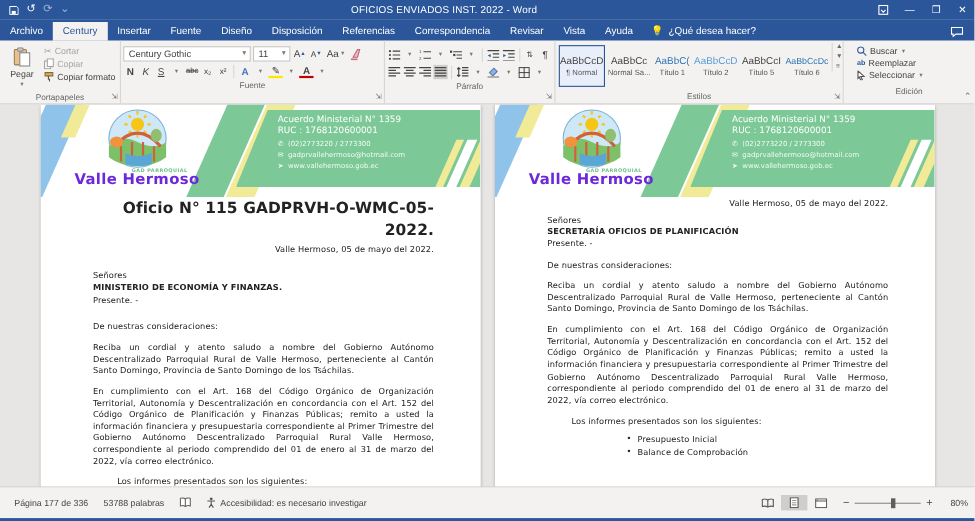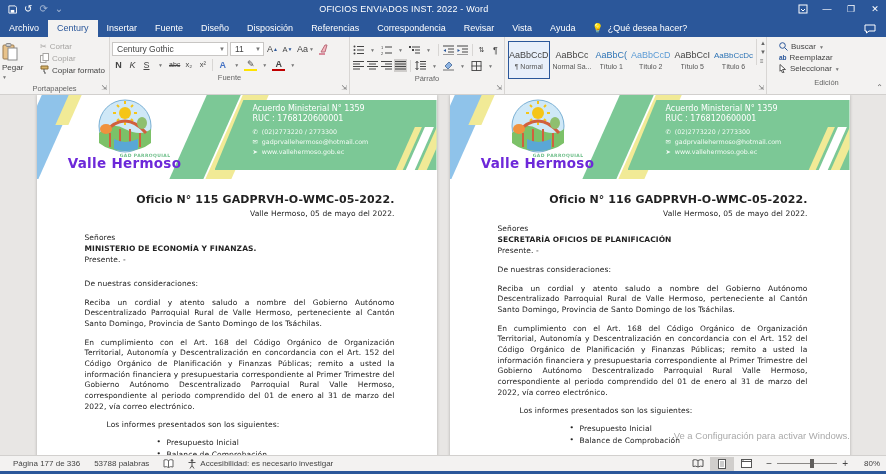--- a/index.html
+++ b/index.html
@@ -23,21 +23,21 @@
   .tellme { display:flex; align-items:center; gap:4px; font-size:9px; padding:3px 8px 4px; cursor:pointer; }
   .bulb { font-size:9px; }
   .feedback { margin-left:auto; padding:0 10px 3px; cursor:pointer; }
 
   
   .ribbon { height:58px; background:#f3f2f1; border-bottom:1px solid #d2d0ce; display:flex; flex:0 0 auto; font-size:8px; color:#444; }
   .rgroup { position:relative; display:flex; flex-direction:column; padding:2px 2px 0; border-right:1px solid #d8d6d4; }
   .rgroup-body { flex:1; display:flex; align-items:flex-start; }
   .rgroup-label { height:13px; text-align:center; font-size:7.5px; color:#666; display:flex; align-items:center; justify-content:center; gap:3px; }
   .launcher { position:absolute; right:2px; bottom:2px; font-size:7px; color:#777; cursor:pointer; }
-  .bigbtn { display:flex; flex-direction:column; align-items:flex-start; justify-content:center; width:36px; height:44px; cursor:pointer; gap:2px; }
+  .bigbtn { display:flex; flex-direction:column; align-items:center; justify-content:center; width:36px; height:44px; cursor:pointer; gap:2px; }
   .smallcmds { display:flex; flex-direction:column; justify-content:center; gap:2px; padding:3px 2px; }
   .scmd { display:flex; align-items:center; gap:3px; font-size:8px; cursor:pointer; white-space:nowrap; }
   .scmd.disabled { color:#a6a4a2; }
   .combo { background:#fff; border:1px solid #c8c6c4; display:flex; align-items:center; font-size:8.5px; height:14px; padding:0 2px 0 4px; cursor:pointer; }
   .combo .arr { color:#777; font-size:6px; margin-left:4px; }
   .fontrow { display:flex; gap:2px; align-items:center; margin:3px 0 2px; }
   .btnrow { display:flex; gap:1px; align-items:center; }
   .fbtn { min-width:13px; height:13px; display:flex; align-items:center; justify-content:center; font-size:9px; cursor:pointer; padding:0 1px; }
   .fbtn.active { background:#cfcdcb; }
   .fbtn .arr { font-size:5px; color:#777; margin-left:1px; }
@@ -68,40 +68,40 @@
   .lh-contact { display:flex; align-items:center; gap:4px; font-size:6.3px; margin-top:3px; color:#f2fbf4; }
   .lh-strip-w { position:absolute; right:14px; top:38%; width:9px; height:70%; background:#fff; transform:skewX(-24deg); }
   .lh-strip-y { position:absolute; right:2px; top:38%; width:9px; height:70%; background:#f1ea96; transform:skewX(-24deg); }
   .lh-strip-y2 { position:absolute; right:26px; top:38%; width:7px; height:70%; background:#f1ea96; transform:skewX(-24deg); }
   .lh-logo { position:absolute; left:28px; top:4px; width:120px; text-align:center; }
   .lh-name { font-size:13.5px; color:#6d28d9; font-weight:600; letter-spacing:.3px; line-height:1; margin-top:1px; }
   .lh-sub { font-size:4.5px; color:#6fbf8a; font-weight:700; letter-spacing:.4px; margin-bottom:-2px; text-align:right; padding-right:14px; }
 
   
   .letter { padding:0 42px 0 48px; font-size:7.5px; line-height:1.42; letter-spacing:.1px; }
-  .oficio { text-align:right; font-weight:700; font-size:11px; margin-top:13px; }
+  .oficio { text-align:right; font-weight:700; font-size:14px; margin-top:2px; }
   .dateline { text-align:right; margin-top:1px; }
   .addr { margin-top:14px; }
   .addr .bold { font-weight:700; }
   .tight .addr { margin-top:5px; }
   .greeting { margin-top:14px; }
   .tight .greeting { margin-top:9px; }
   .para { margin-top:8px; text-align:justify; }
   .listintro { margin-top:8px;margin-left:22px; }
   ul.blist { margin-top:7px; padding-left:72px; list-style:none; }
   ul.blist li { position:relative; padding-left:10px; margin-bottom:1.5px; }
   ul.blist li::before { content:"•"; position:absolute; left:0; top:-1px; }
 
   
   .wm { position:absolute; right:36px; bottom:14px; text-align:left; pointer-events:none; }
   .wm1 { font-size:15px; color:#8e8e8e; opacity:.85; }
   .wm2 { font-size:9.5px; color:#9a9a9a; opacity:.85; margin-top:3px; }
 
   
-  .statusbar { height:16px; background:#f3f2f1; border-top:1px solid #d2d0ce; display:flex; align-items:center; font-size:8px; color:#444; padding:0 6px; flex:0 0 auto; }
+  .statusbar { height:29px; background:#f3f2f1; border-top:1px solid #d2d0ce; display:flex; align-items:center; font-size:8px; color:#444; padding:0 6px; flex:0 0 auto; }
   .sb-item { display:flex; align-items:center; gap:4px; padding:0 7px; cursor:pointer; height:100%; }
   .sb-right { margin-left:auto; display:flex; align-items:center; }
   .viewbtn { width:24px; height:14px; display:flex; align-items:center; justify-content:center; cursor:pointer; }
   .viewbtn.sel { background:#d0cecc; }
   .zoomctl { display:flex; align-items:center; gap:5px; margin:0 8px; }
   .zline { width:60px; height:1px; background:#8a8886; position:relative; }
   .zthumb { position:absolute; left:55%; top:-4px; width:4px; height:9px; background:#605e5c; }
   .zpm { font-size:10px; color:#444; cursor:pointer; }
   .zoomval { min-width:24px; text-align:right; cursor:pointer; }
   .bottomstrip { height:3px; background:#2b579a; flex:0 0 auto; }
@@ -379,20 +379,23 @@
         <div class="stylecard">
           <span class="sc-preview" style="color:#2e74b5;font-size:8px">AaBbCcDc</span>
           <span class="sc-name">Título 6</span>
         </div>
         <div class="style-scroll">
           <span>▲</span>
           <span>▼</span>
           <span>≡</span>
         </div>
       </div>
+      <div class="rgroup-label">
+          <span>Estilos</span>
+        </div>
       <span class="launcher">⇲</span>
     </div>
 
     <div class="rgroup" style="flex:1;border-right:none">
       <div class="smallcmds" style="padding-left:10px">
         <div class="scmd">
           <span>
             <svg class="icon" width="9" height="9" viewBox="0 0 9 9">
                 <circle cx="3.5" cy="3.5" r="2.8" fill="none" stroke="#2b579a"></circle>
                 <path d="M5.7 5.7L8.5 8.5" stroke="#2b579a"></path>
@@ -524,41 +527,39 @@
             <path d="M14 34v14M24 30v18M34 30v18M44 34v14" stroke="#d1603d" stroke-width="2"></path>
             <ellipse cx="10" cy="30" rx="6" ry="5" fill="#f0923e"></ellipse>
             <ellipse cx="46" cy="24" rx="5" ry="6" fill="#8fbf6f"></ellipse>
             <path d="M18 40 Q29 46 42 40 L42 50 Q29 54 18 50 Z" fill="#5aa7d6"></path>
           </svg>
           <div class="lh-sub">GAD PARROQUIAL</div>
           <div class="lh-name">Valle Hermoso</div>
         </div>
       </div>
       <div class="letter">
-        <div class="oficio">Oficio N° 116 GADPRVH-O-WMC-05-2022.</div>
         <div class="dateline">Valle Hermoso, 05 de mayo del 2022.</div>
         <div class="addr">
           <div>Señores</div>
           <div class="bold">SECRETARÍA OFICIOS DE PLANIFICACIÓN</div>
           <div>Presente. -</div>
         </div>
         <div class="greeting">De nuestras consideraciones:</div>
         <div class="para">Reciba un cordial y atento saludo a nombre del Gobierno Autónomo Descentralizado Parroquial Rural de Valle Hermoso, perteneciente al Cantón Santo Domingo, Provincia de Santo Domingo de los Tsáchilas.</div>
         <div class="para">En cumplimiento con el Art. 168 del Código Orgánico de Organización Territorial, Autonomía y Descentralización en concordancia con el Art. 152 del Código Orgánico de Planificación y Finanzas Públicas; remito a usted la información financiera y presupuestaria correspondiente al Primer Trimestre del Gobierno Autónomo Descentralizado Parroquial Rural Valle Hermoso, correspondiente al periodo comprendido del 01 de enero al 31 de marzo del 2022, vía correo electrónico.</div>
         <div class="listintro">Los informes presentados son los siguientes:</div>
         <ul class="blist">
           <li>Presupuesto Inicial</li>
           <li>Balance de Comprobación</li>
 
         </ul>
       </div>
     </div>
 
     <div class="wm">
-      <div class="wm2">Ve a Configuración para activar Windows.</div>
     </div>
   </div>
 
   <div class="statusbar">
     <span class="sb-item">Página 177 de 336</span>
     <span class="sb-item">53788 palabras</span>
     <span class="sb-item">
       <svg class="icon" width="11" height="10" viewBox="0 0 11 10">
           <path d="M1 1 Q3.5 0 5.5 1.5 Q7.5 0 10 1 V8 Q7.5 7 5.5 8.5 Q3.5 7 1 8 Z" fill="#fff" stroke="#666"></path>
           <path d="M5.5 1.5V8.5" stroke="#666"></path>

